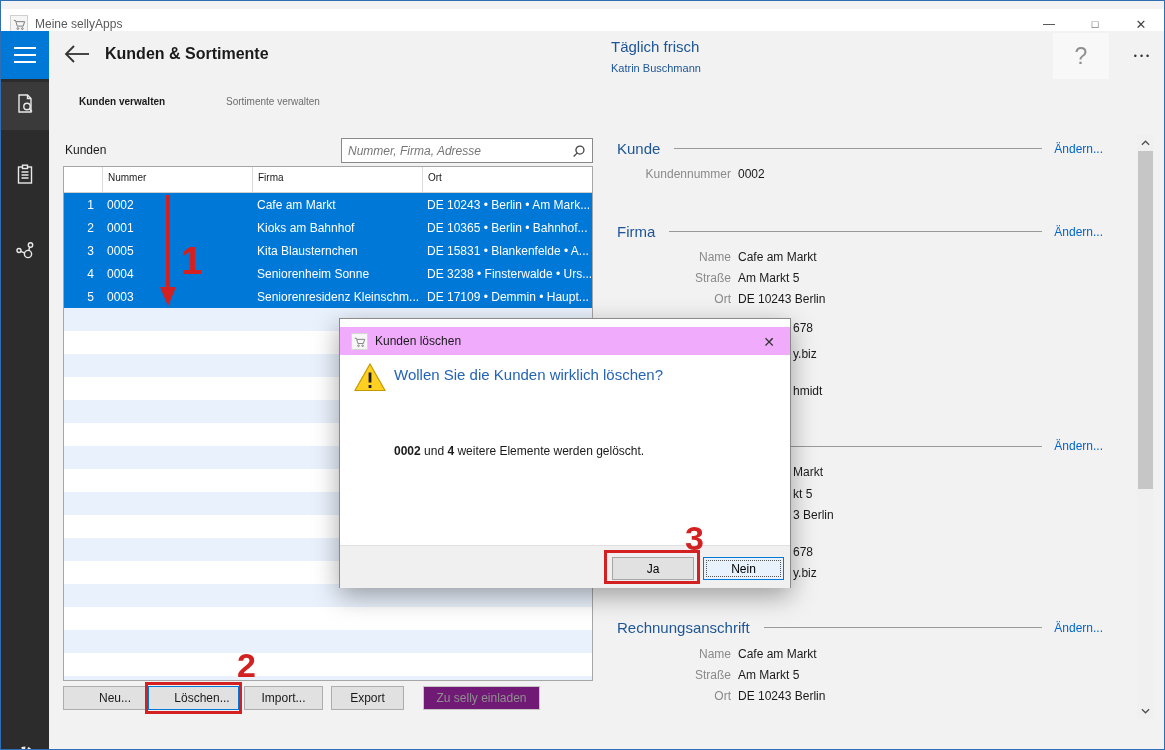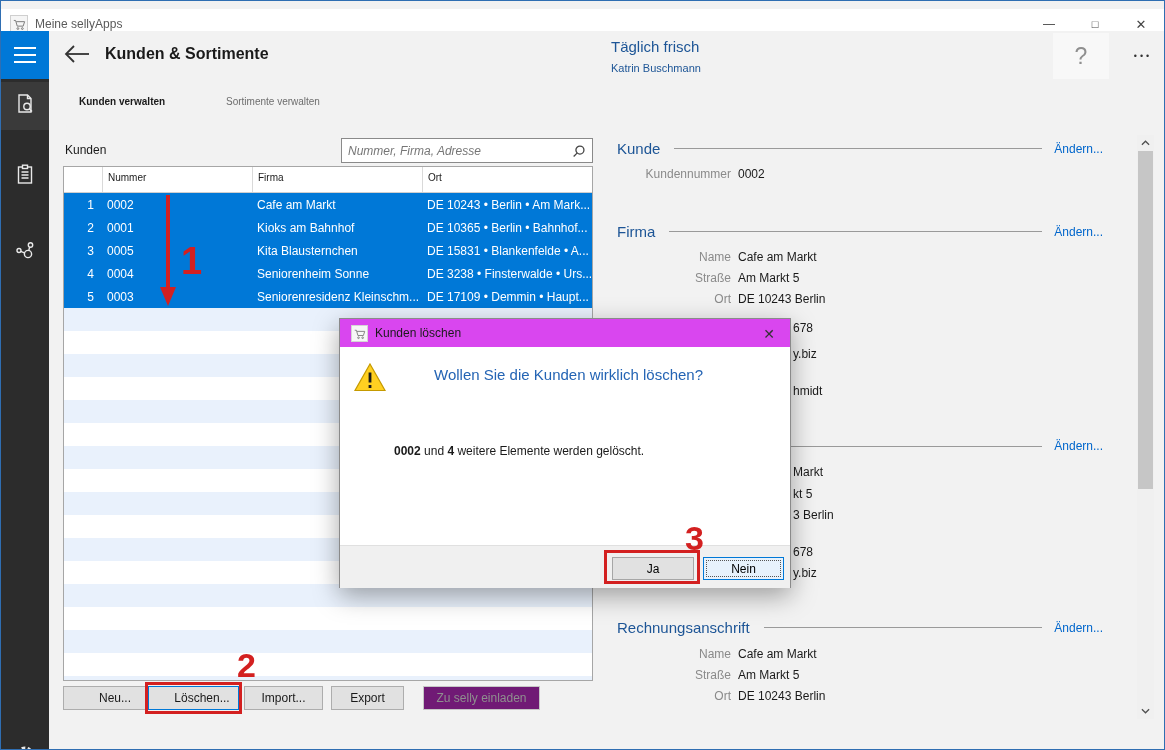--- a/index.html
+++ b/index.html
@@ -75,26 +75,26 @@
   .frag { position:absolute; left:792px; font-size:12px; color:#1a1a1a; white-space:nowrap; }
 
   
   .scrollbar { position:absolute; left:1136px; top:134px; width:17px; height:584px; background:#f0f0f0; }
   .sb-up { position:absolute; left:0; top:0; width:17px; height:16px; display:flex; align-items:center; justify-content:center; }
   .sb-dn { position:absolute; left:0; bottom:0; width:17px; height:16px; display:flex; align-items:center; justify-content:center; }
   .sb-thumb { position:absolute; left:1px; top:16px; width:15px; height:338px; background:#c6c6c6; }
 
   
   .dialog { position:absolute; left:338px; top:317px; width:452px; height:270px; background:#fff; border:1px solid #8a8a8a; box-shadow:0 8px 24px rgba(0,0,0,.35); z-index:50; }
-  .dlg-title { position:absolute; left:0; top:0; width:100%; height:28px; background:#d946ef; }
+  .dlg-title { position:absolute; left:0; top:8px; width:100%; height:28px; background:#f0abfc; }
   .dlg-ico { position:absolute; left:11px; top:6px; width:17px; height:17px; border:1px solid #d5d5d5; background:#f7f7f7; display:flex; align-items:center; justify-content:center; }
   .dlg-ttl { position:absolute; left:35px; top:7px; font-size:12px; color:#1a1a1a; }
   .dlg-close { position:absolute; right:10px; top:5px; width:22px; height:20px; display:flex; align-items:center; justify-content:center; font-size:14px; color:#333; }
   .dlg-warn { position:absolute; left:13px; top:43px; }
-  .dlg-heading { position:absolute; left:54px; top:47px; font-size:15px; color:#2464b4;margin-left:40px; }
+  .dlg-heading { position:absolute; left:54px; top:47px; font-size:15px; color:#2464b4; }
   .dlg-msg { position:absolute; left:54px; top:81px; font-size:12px; color:#1a1a1a;margin-top:44px; }
   .dlg-footer { position:absolute; left:0; top:226px; width:100%; height:43px; background:#f0f0f0; border-top:1px solid #e0e0e0; }
   .dlg-btn { position:absolute; top:238px; height:23px; font-size:12px; display:flex; align-items:center; justify-content:center; font-family:"Liberation Sans", sans-serif; }
   .dlg-btn.ja { left:272px; width:82px; background:#e1e1e1; border:1px solid #a6a6a6; }
   .dlg-btn.nein { left:363px; width:81px; background:#e7f2fc; border:1px solid #0078d7; outline:1px dotted #555; outline-offset:-4px; }
 
   
   .anno { z-index:60; position:absolute; color:#d32020; font-weight:bold; }
   .anno-box { position:absolute; border:3px solid #d32020; z-index:60; }
   .box2 { left:144px; top:681px; width:97px; height:32px; }

